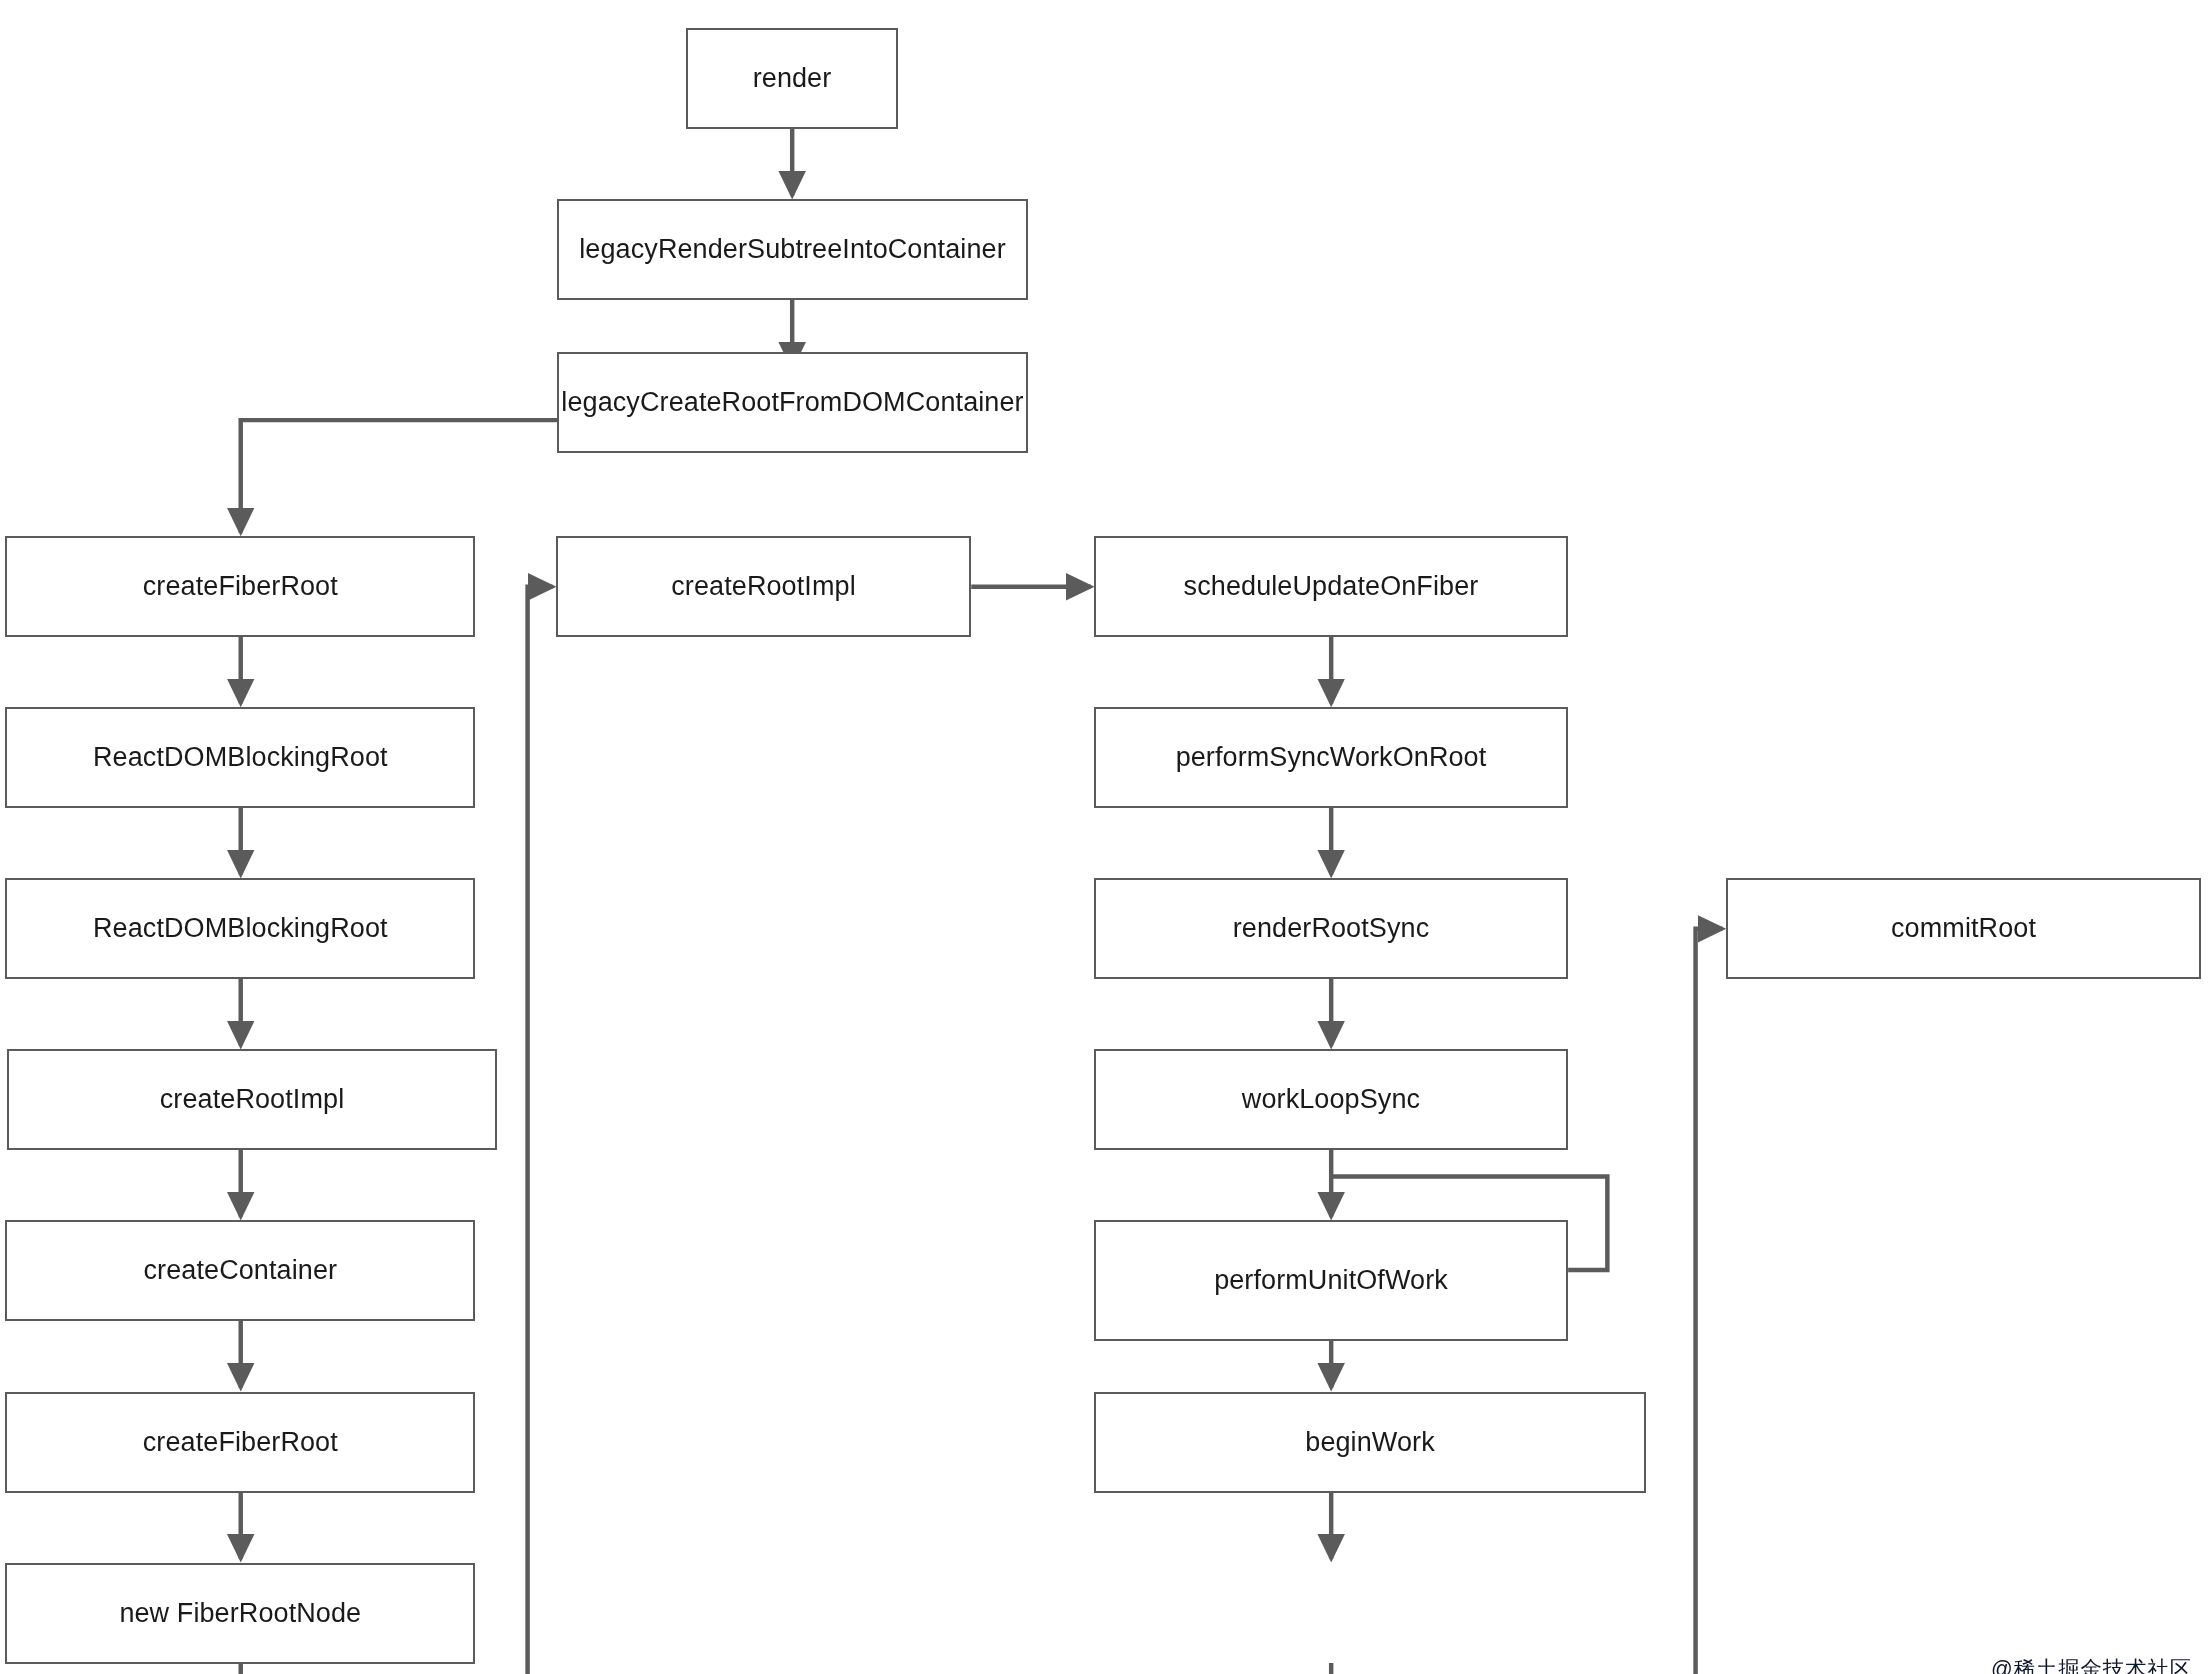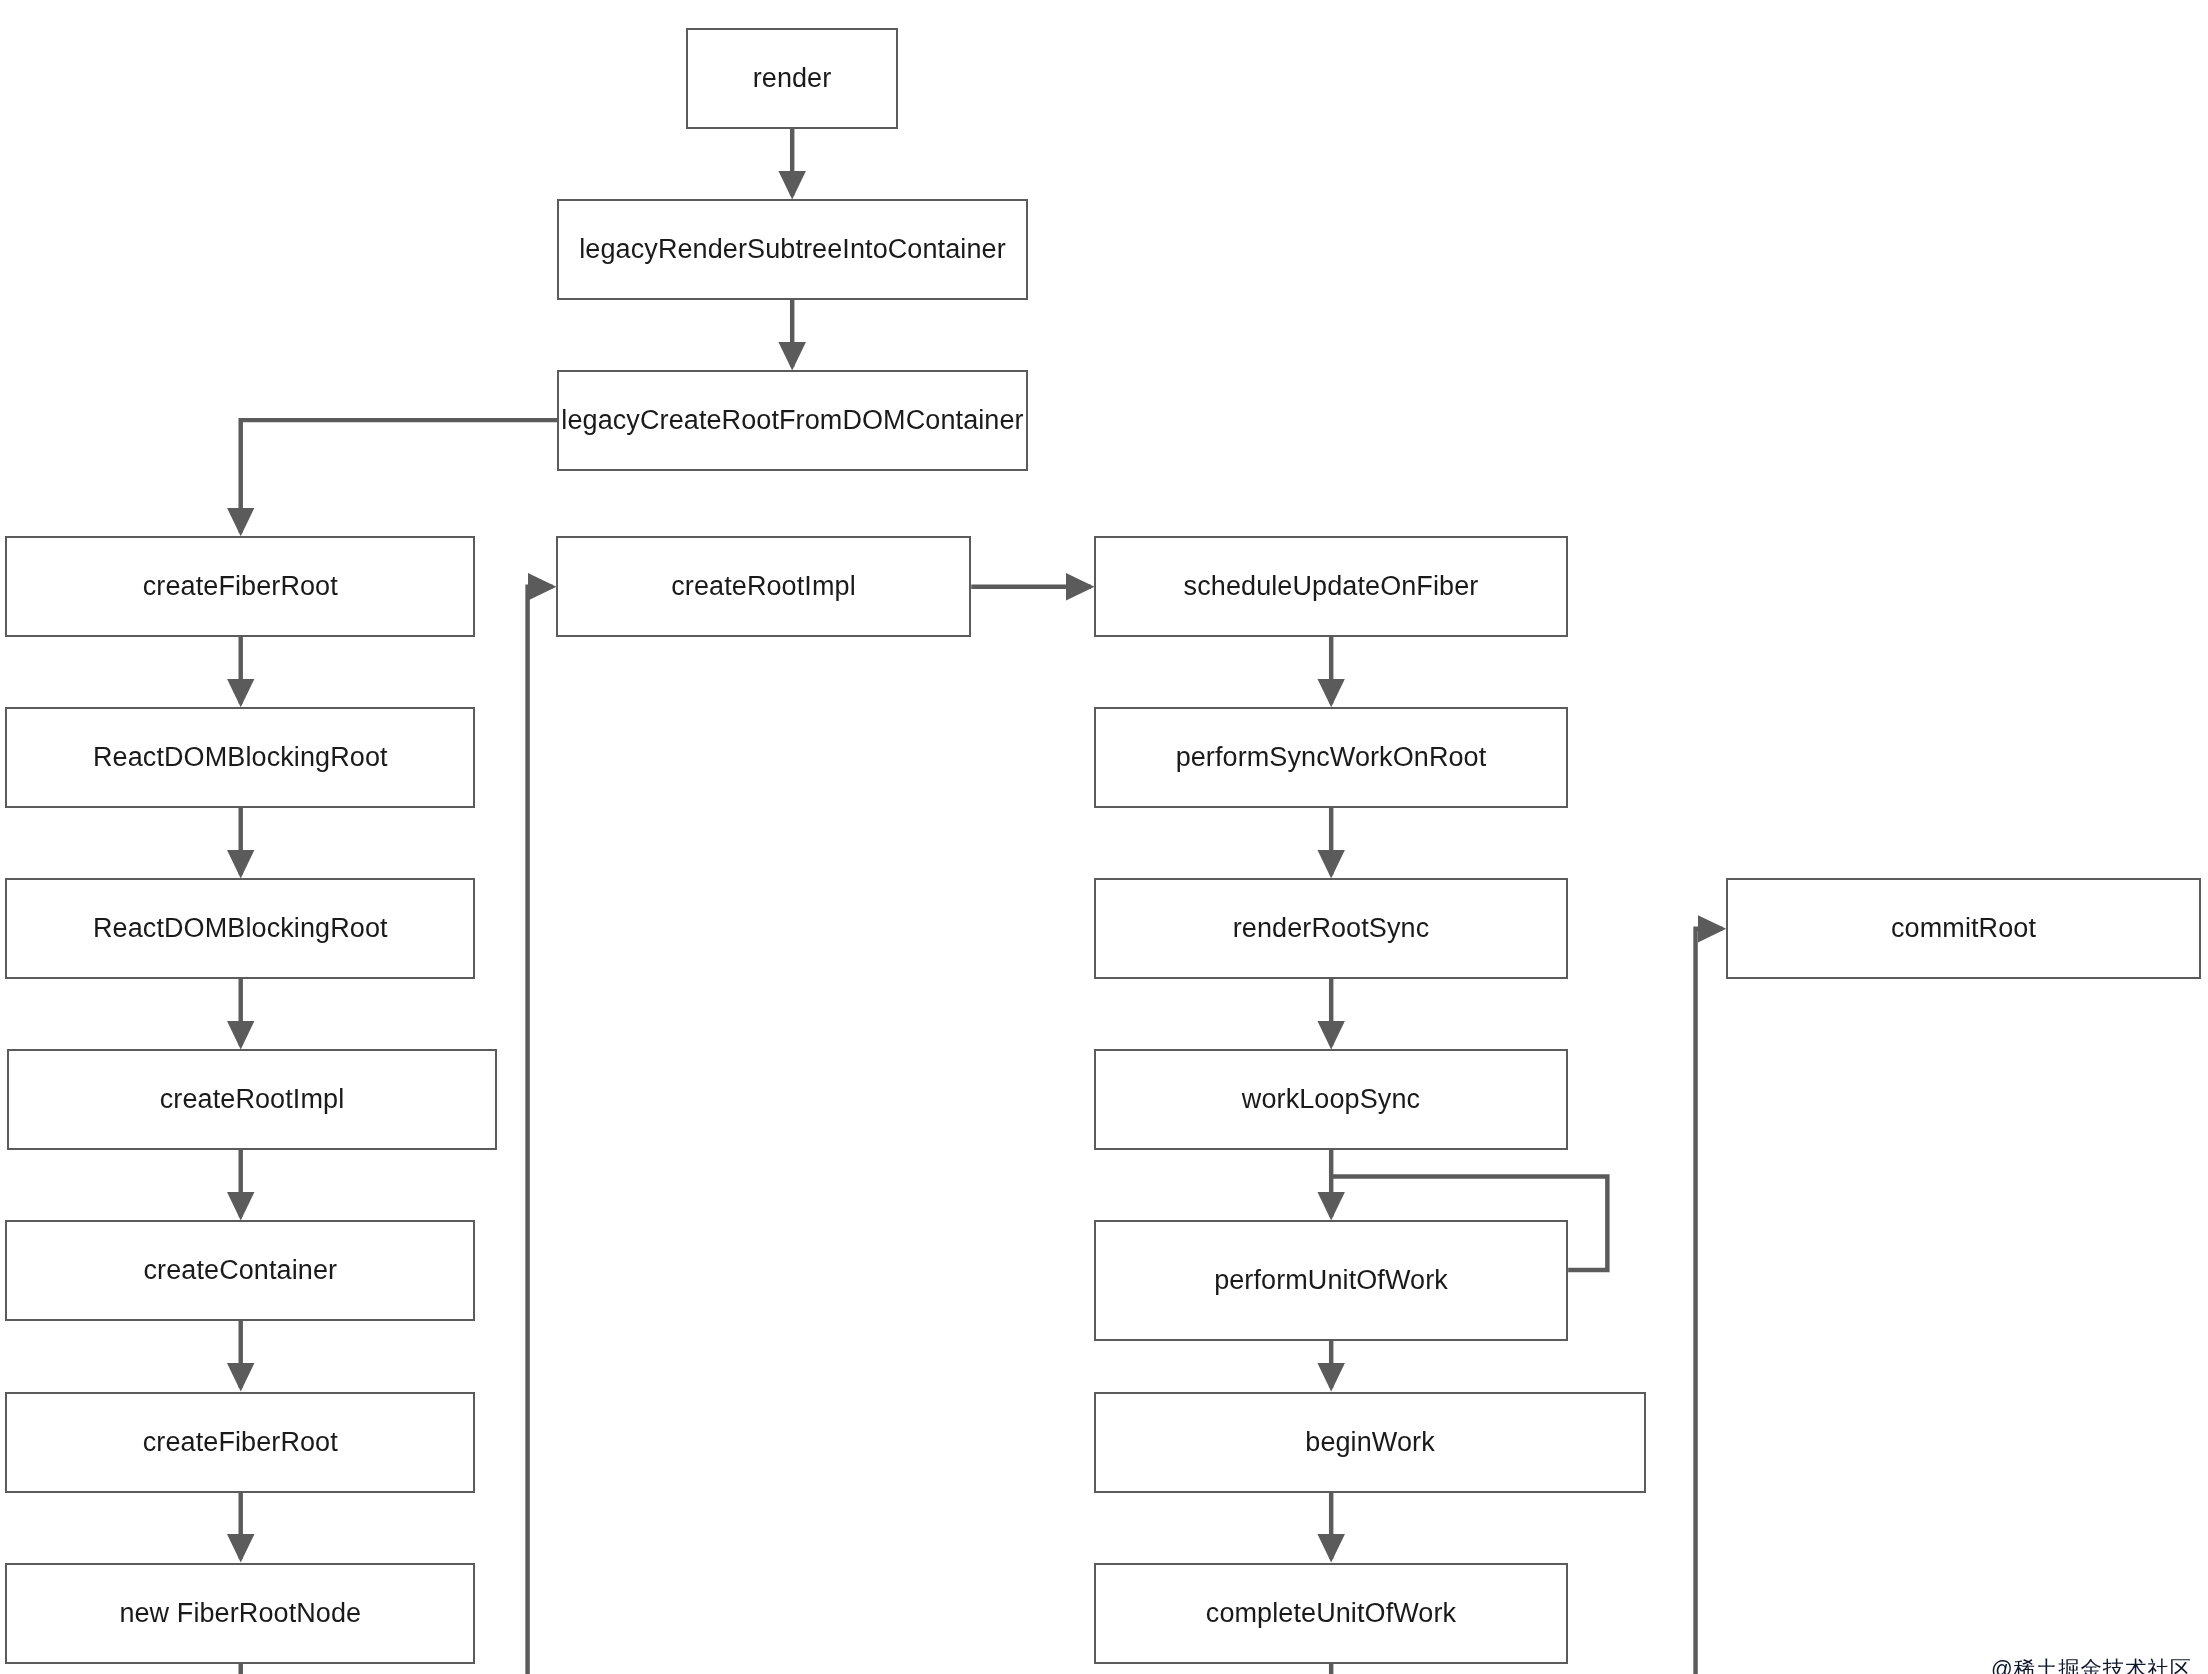--- a/index.html
+++ b/index.html
@@ -98,21 +98,21 @@
   </svg>
 
   <div class="node" style="left:686px; top:7.1px; width:212px; height:101px;">
     <span>render</span>
   </div>
 
   <div class="node" style="left:557px; top:178px; width:471px; height:101px;">
     <span>legacyRenderSubtreeIntoContainer</span>
   </div>
 
-  <div class="node" style="left:557px; top:349px; width:471px; height:101px;">
+  <div class="node" style="left:557px; top:331px; width:471px; height:101px;">
     <span>legacyCreateRootFromDOMContainer</span>
   </div>
 
   <div class="node" style="left:5.3px; top:515px; width:470px; height:101px;">
     <span>createFiberRoot</span>
   </div>
 
   <div class="node" style="left:5.3px; top:686px; width:470px; height:101px;">
     <span>ReactDOMBlockingRoot</span>
   </div>
@@ -158,23 +158,20 @@
   </div>
 
   <div class="node" style="left:1094px; top:1199px; width:474px; height:121px;">
     <span>performUnitOfWork</span>
   </div>
 
   <div class="node" style="left:1094px; top:1371px; width:552px; height:101px;">
     <span>beginWork</span>
   </div>
 
-  <div class="node" style="left:1094px; top:1542px; width:474px; height:101px;">
-    <span>completeUnitOfWork</span>
-  </div>
 
   <div class="node" style="left:1726px; top:857px; width:475px; height:101px;">
     <span>commitRoot</span>
   </div>
 
   <div class="watermark">@稀土掘金技术社区</div>
 
 </div>
 
 

